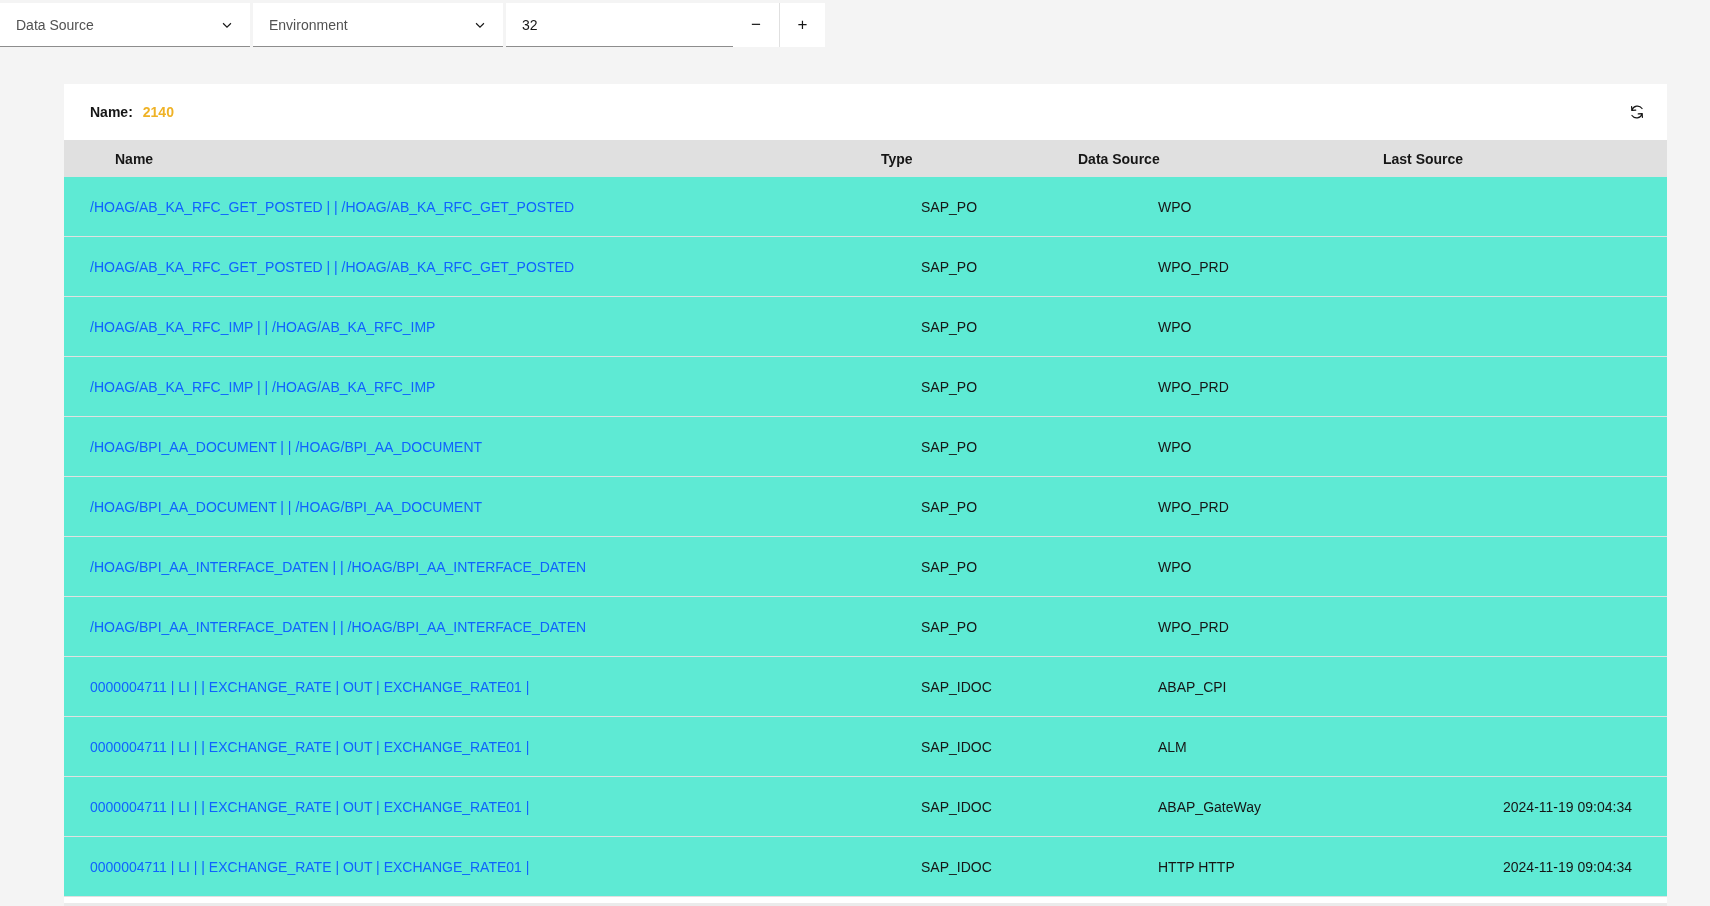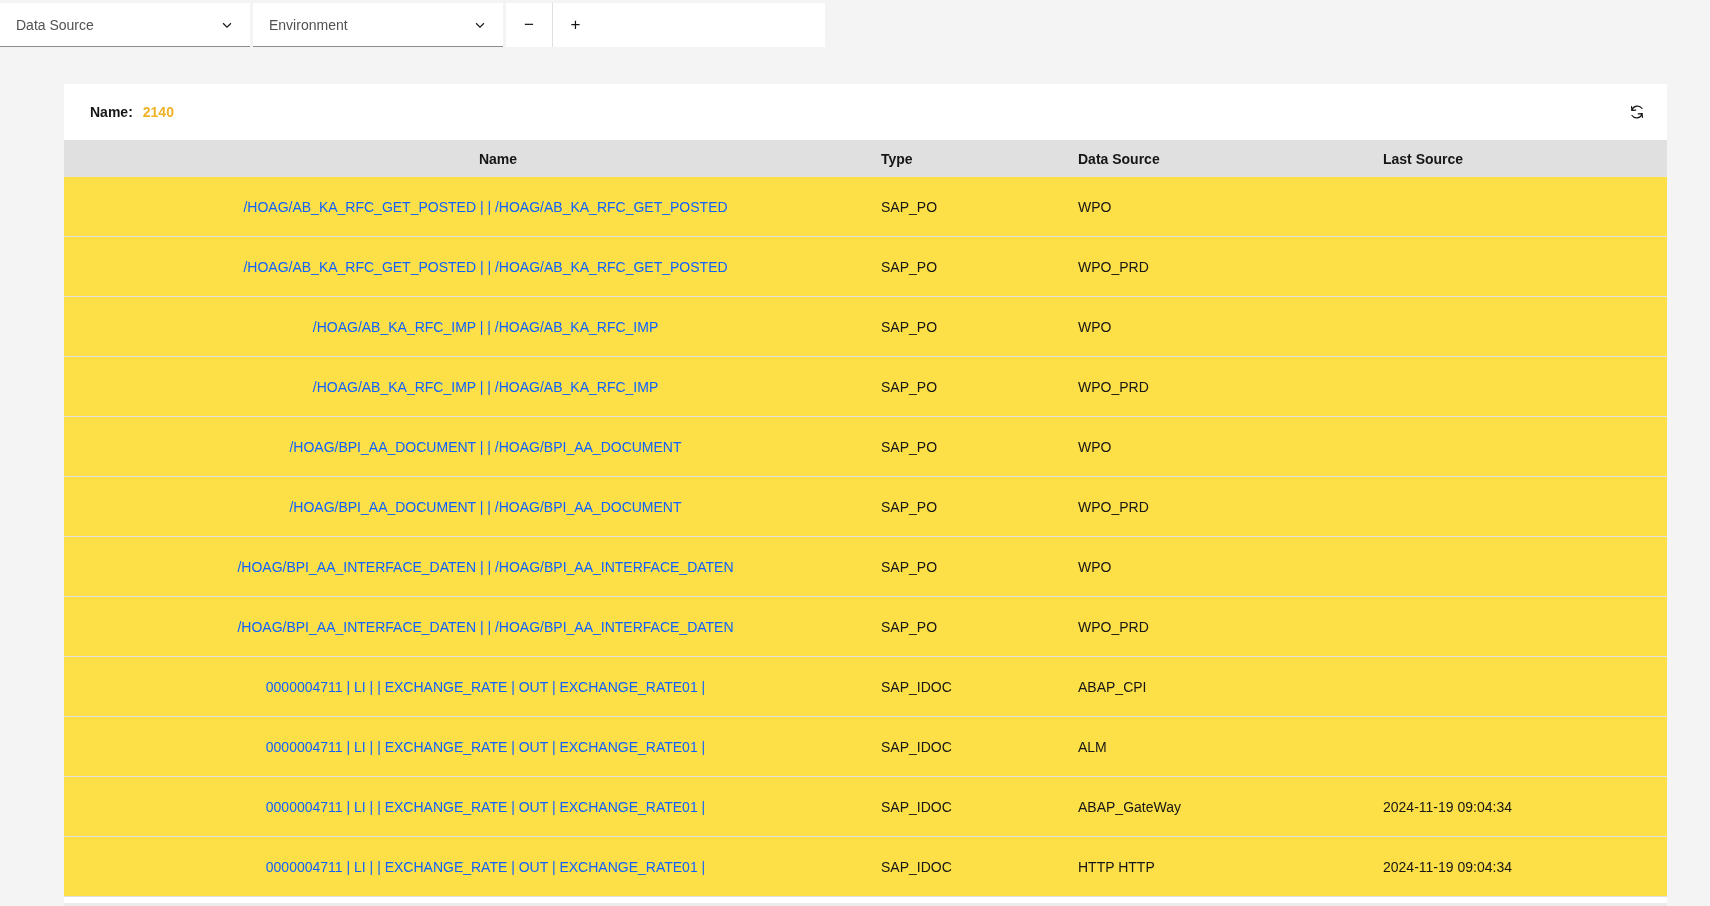--- a/index.html
+++ b/index.html
@@ -41,28 +41,28 @@
   .card { position:absolute; left:64px; top:84px; width:1603px; bottom:0; background:#ffffff; display:flex; flex-direction:column; }
 
   .toolbar { height:56px; flex:0 0 56px; display:flex; align-items:center; justify-content:space-between; padding:0 14px 0 26px; }
   .total { font-size:14px; font-weight:bold; color:#161616; }
   .total-value { color:#efb226; margin-left:10px; }
   .refresh-btn { width:32px; height:32px; background:none; border:none; display:flex; align-items:center; justify-content:center; cursor:pointer; }
   .refresh-btn svg { display:block; }
 
   
   .thead { display:flex; background:#e0e0e0; height:37px; flex:0 0 37px; align-items:center; font-size:14px; font-weight:bold; color:#161616; }
-  .col-name { flex:0 0 817px; padding-left:26px; overflow:hidden; white-space:nowrap;text-align:center; }
+  .col-name { flex:0 0 817px; padding-left:26px; overflow:hidden; white-space:nowrap; }
   .thead .col-name { padding-left:51px; }
   .col-type { flex:0 0 197px; }
   .col-ds   { flex:0 0 305px; }
   .col-lt   { flex:1 1 auto; }
 
   .tbody { flex:1 1 auto; overflow:hidden; }
-  .trow { display:flex; height:60px; align-items:center; border-bottom:1px solid #e0e0e0; font-size:14px; background:#fde047; }
+  .trow { display:flex; height:60px; align-items:center; border-bottom:1px solid #e0e0e0; font-size:14px; background:#5eead4;gap:40px; }
   .trow .name-link { color:#0f62fe; text-decoration:none; cursor:pointer; }
   .bottom-strip { height:3px; background:#ebebeb; }
 </style>
 </head>
 <body>
 
 <div class="top-bar">
 
   <div class="controls">
 
@@ -78,20 +78,21 @@
     <div class="dropdown">
       <span class="dropdown-label">Environment</span>
       <span class="chevron">
         <svg width="14" height="14" viewBox="0 0 16 16">
             <polyline points="3.5,6 8,10.5 12.5,6" fill="none" stroke="#161616" stroke-width="1.3"></polyline>
           </svg>
       </span>
     </div>
 
     <div class="number-input">
+      <div class="number-value">32</div>
       <button class="step-btn minus">
         <span>−</span>
       </button>
       <button class="step-btn plus">
         <span>+</span>
       </button>
     </div>
 
   </div>
 </div>

